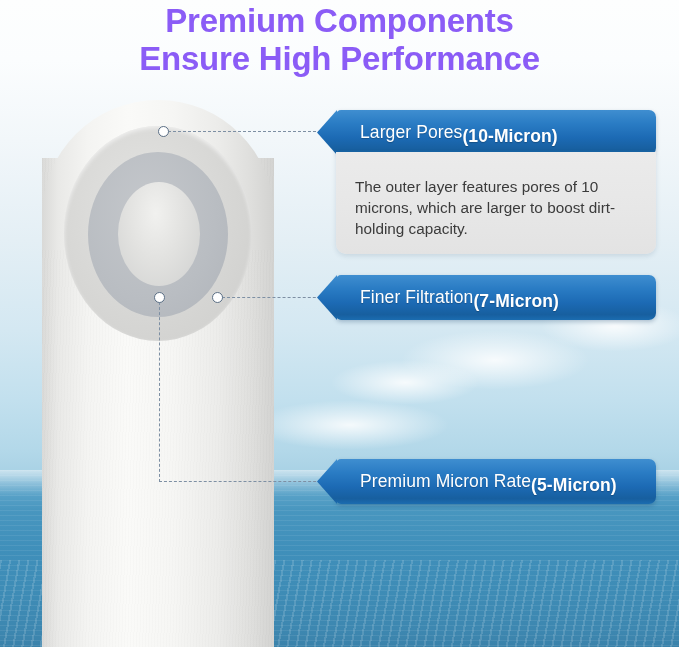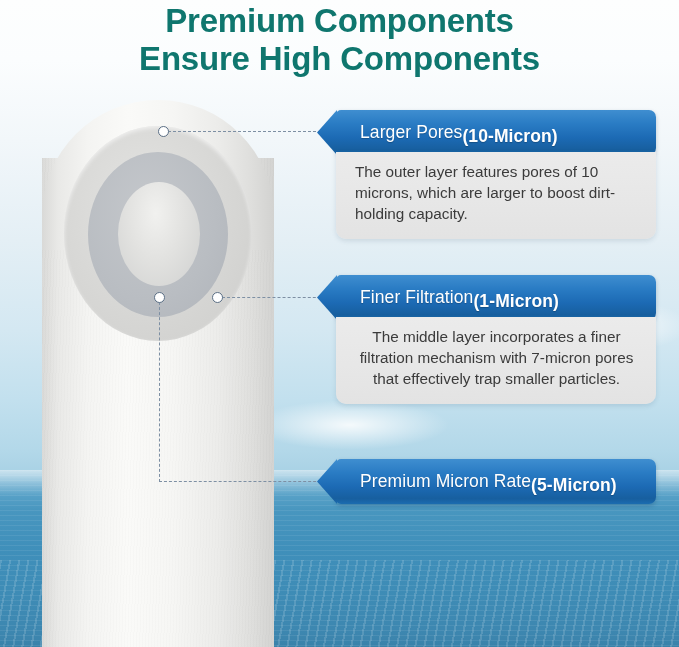--- a/index.html
+++ b/index.html
@@ -122,30 +122,30 @@
     position:absolute; left:-19px; top:0; width:20px; height:45px;
     background:linear-gradient(to bottom,
       #3f8ed0 0%, #2a7cc4 30%, #1c6ab4 62%, #175f9f 88%, #1b6cb0 100%);
     clip-path:polygon(100% 0, 100% 100%, 0 50%);
   }
   .banner b { font-weight:bold;margin-top:8px; }
   .desc {
     position:relative; margin-top:-3px;
     background:linear-gradient(to bottom, #ebebeb 0%, #e7e7e7 55%, #e3e3e3 100%);
     border-radius:0 0 10px 10px;
-    padding:9px 18px 15px 19px;
+    padding:24px 18px 15px 19px;
     color:#3b3b3b; font-size:15.3px; line-height:21px;
     box-shadow:0 2px 5px rgba(30,60,90,.13);
   }
 
   
   #heading {
     position:absolute; left:0; right:0; top:2px;
     text-align:center; z-index:9;
-    color:#0f766e; font-weight:bold;
+    color:#8b5cf6; font-weight:bold;
     font-size:33px; line-height:38px; letter-spacing:-.2px;
   }
 </style>
 </head>
 <body>
 
 <div id="scene">
   <div class="sky"></div>
   <div class="cloud c1"></div>
   <div class="cloud c2"></div>
@@ -168,39 +168,38 @@
 
 <div class="lead" style="left:222px; top:297px; width:114px;"></div>
 <div class="dot" style="left:212px; top:292px;"></div>
 
 <div class="lead-v" style="left:159px; top:302px; height:180px;"></div>
 <div class="lead" style="left:159px; top:481px; width:177px;"></div>
 <div class="dot" style="left:154px; top:292px;"></div>
 
 <div id="heading">
   <div>Premium Components</div>
-  <div>Ensure High Components</div>
+  <div>Ensure High Performance</div>
 </div>
 
 <div class="callout" style="top:110px;">
   <div class="banner">
     <span class="tip"></span>
     <span>Larger Pores </span>
       <b>(10-Micron)</b>
   </div>
   <div class="desc">The outer layer features pores of 10 microns, which are larger to boost dirt-holding capacity.</div>
 </div>
 
 <div class="callout" style="top:275px;text-align:center;">
   <div class="banner">
     <span class="tip"></span>
     <span>Finer Filtration </span>
-      <b>(1-Micron)</b>
+      <b>(7-Micron)</b>
   </div>
-  <div class="desc">The middle layer incorporates a finer filtration mechanism with 7-micron pores that effectively trap smaller particles.</div>
 </div>
 
 <div class="callout" style="top:459px;">
   <div class="banner">
     <span class="tip"></span>
     <span>Premium Micron Rate </span>
       <b>(5-Micron)</b>
   </div>
 </div>
 

